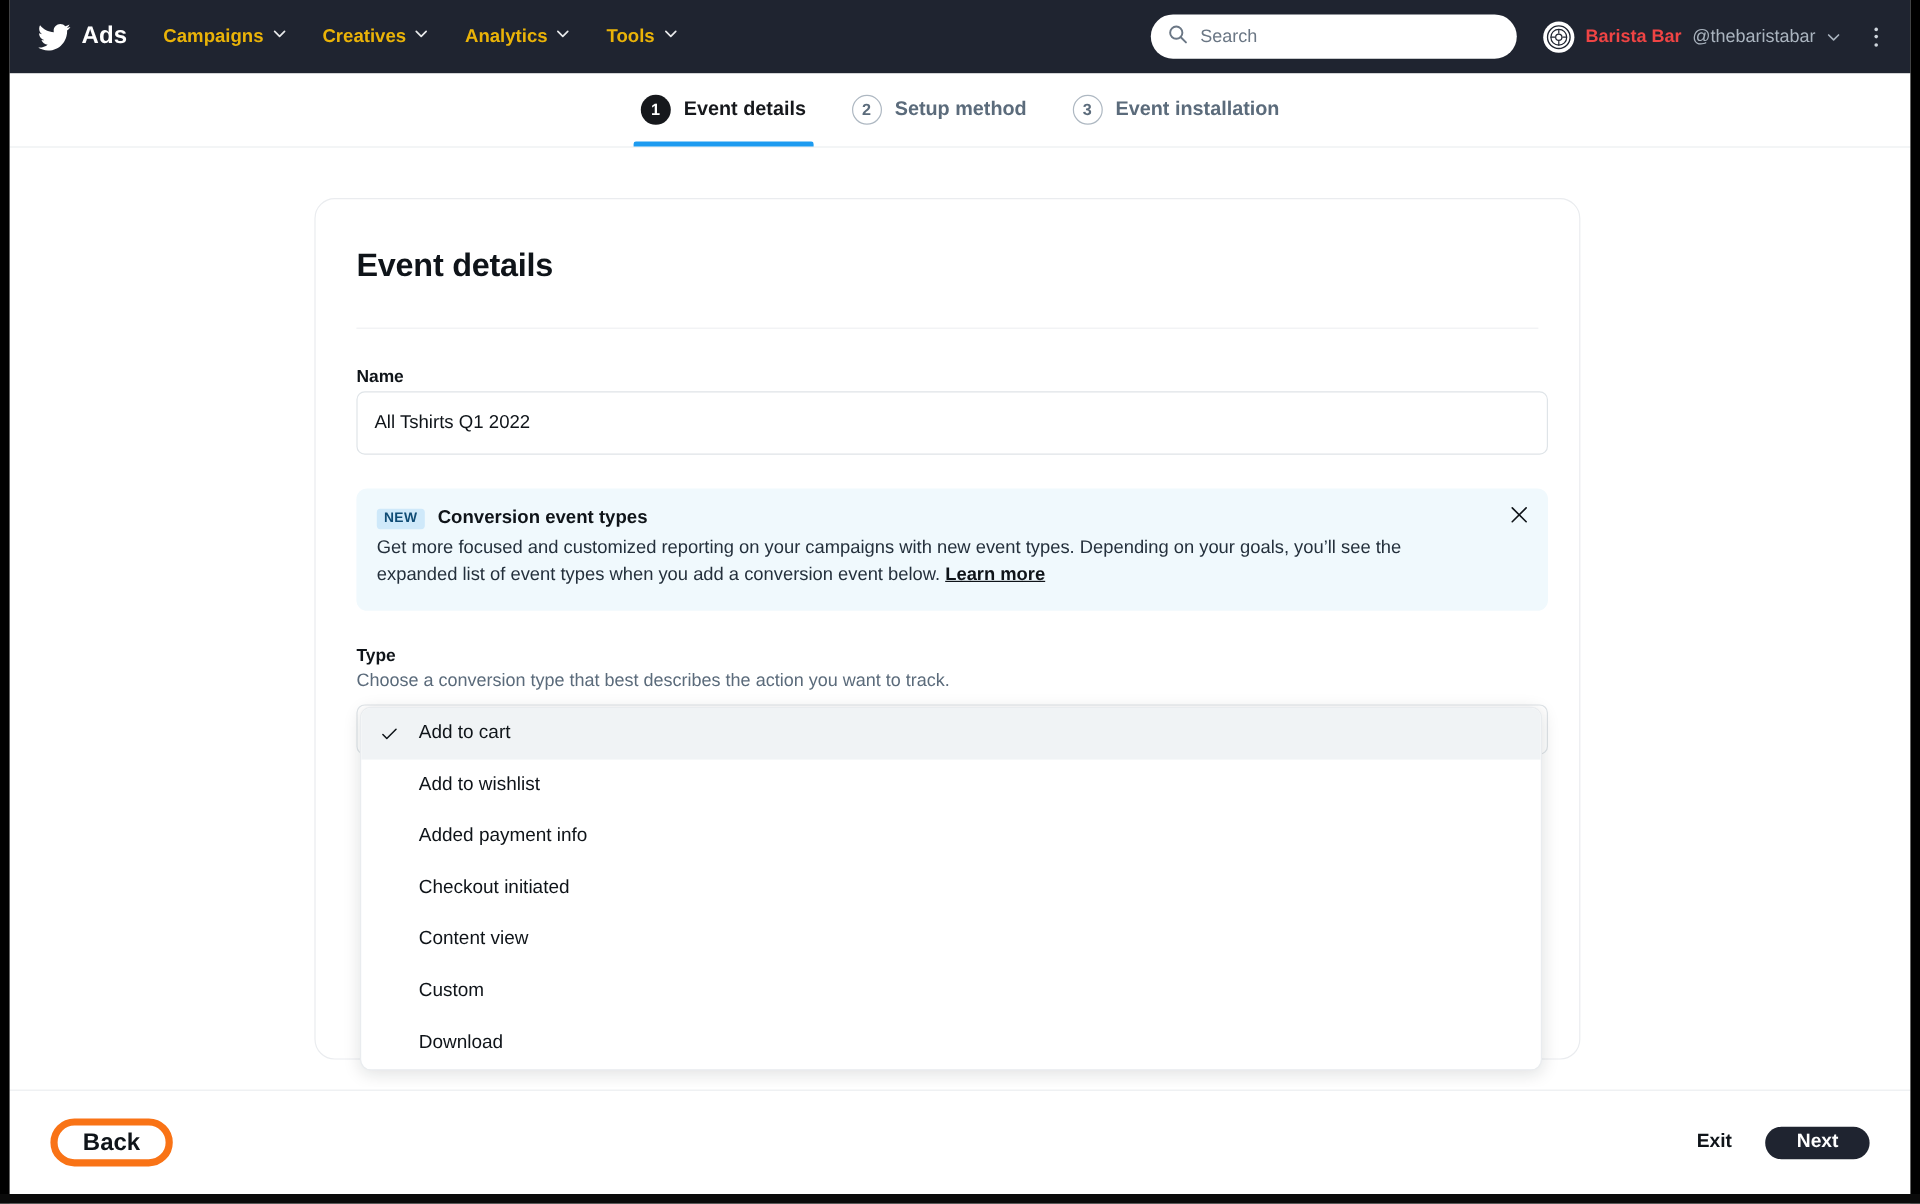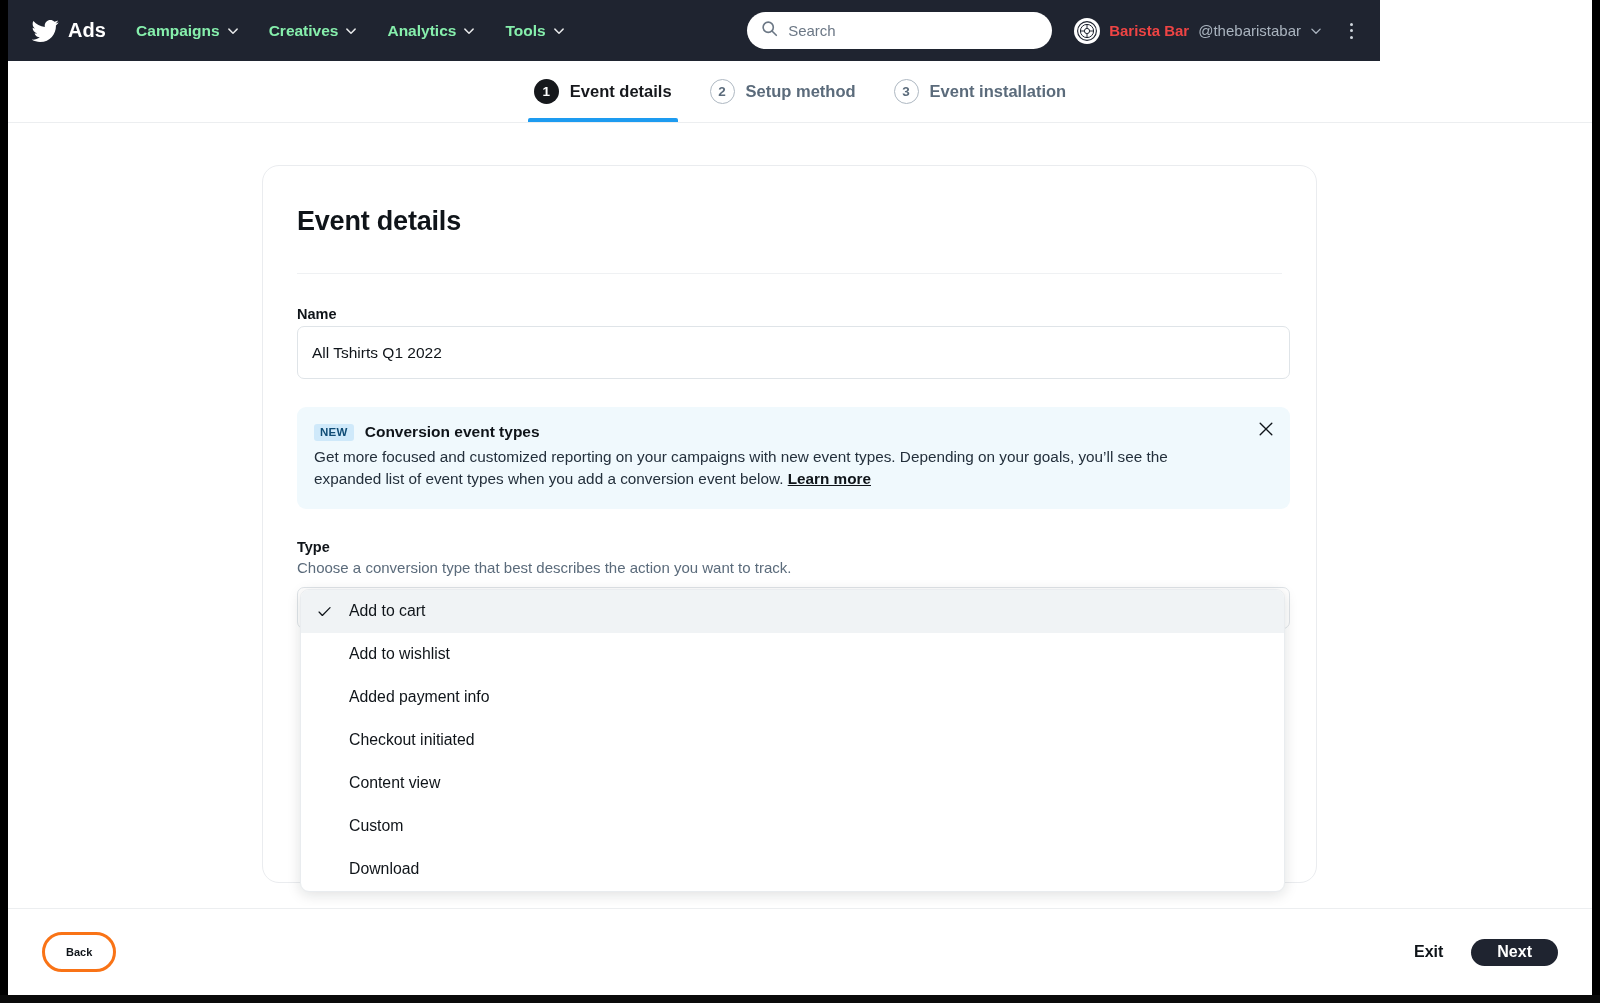--- a/index.html
+++ b/index.html
@@ -29,40 +29,40 @@
   .frame-right { right: 0; }
   .frame-bottom {
     position: absolute; left: 0; bottom: 0; width: 1600px; height: 8px;
     background: #0a0a0a; z-index: 60;
   }
 
   
   .topnav {
     position: absolute;
     top: 0; left: 8px;
-    width: 1372px;
+    width: 1584px;
     height: 61px;
     background: #1f2430;
     display: flex;
     align-items: center;
     padding: 0 18px 0 24px;
     z-index: 20;
   }
   .brand {
     display: flex; align-items: center; gap: 9px;
     margin-right: 30px;
   }
   .bird-icon { width: 27px; height: 27px; display: block; }
   .brand-text {
     color: #ffffff; font-size: 20px; font-weight: bold; letter-spacing: .1px;
   }
   .nav-items { display: flex; align-items: center; gap: 30px; }
   .nav-item {
-    display: flex; align-items: center; gap: 7px;
-    color: #86efac; font-size: 15.5px; font-weight: bold;
+    display: flex; gap: 7px;
+    color: #eab308; font-size: 15.5px; font-weight: bold;
     cursor: pointer; white-space: nowrap;
   }
   .chev {
     width: 12px; height: 12px; display: block;
     flex: 0 0 auto;
   }
 
   .nav-right {
     margin-left: auto;
     display: flex; align-items: center; gap: 0px;
@@ -270,23 +270,23 @@
     left: 8px; bottom: 8px;
     width: 1584px; height: 87px;
     background: #fff;
     border-top: 1px solid #eceef0;
     display: flex; align-items: center;
     padding: 0 34px;
     z-index: 40;
   }
   .btn-back {
     height: 40px; padding: 0 21px;
-    border: 3px solid #f97316; border-radius: 20px;
-    background: #fff;
-    font-size: 11px; font-weight: bold; color: #0f1419;
+    border: 6px solid #f97316; border-radius: 20px;
+    background: #fff;
+    font-size: 20px; font-weight: bold; color: #0f1419;
     display: flex; align-items: center;
     cursor: pointer;
   }
   .bottom-right {
     margin-left: auto;
     display: flex; align-items: center; gap: 26px;
   }
   .btn-exit {
     font-size: 16px; font-weight: bold; color: #0f1419;
     background: none; border: none; cursor: pointer;

